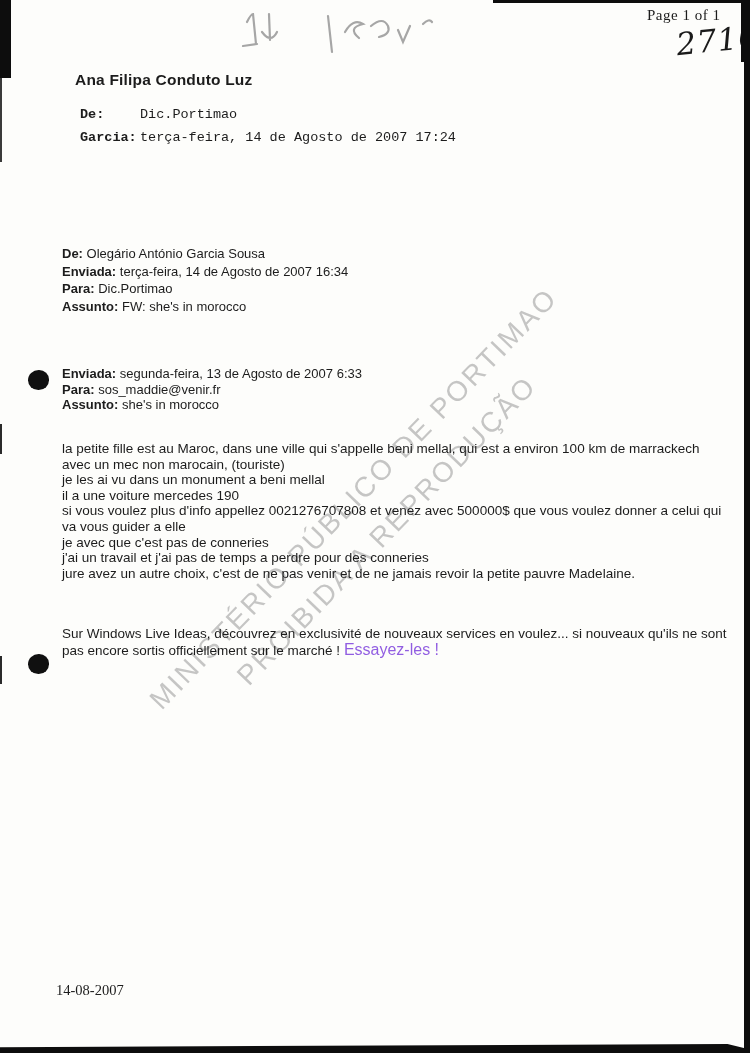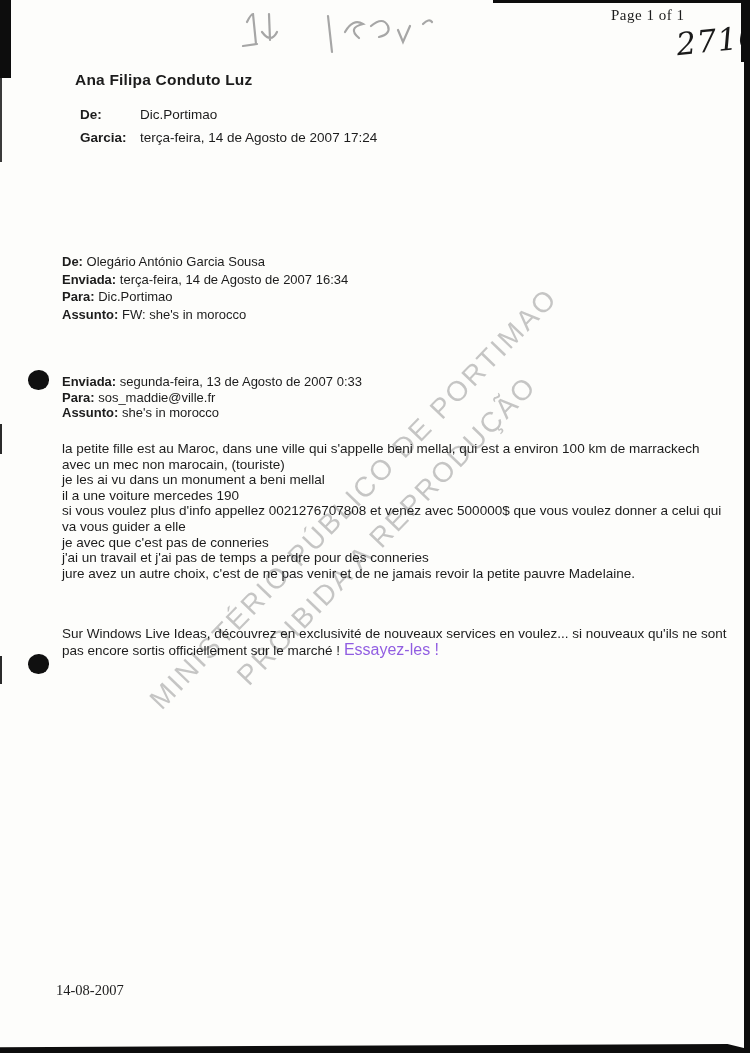--- a/index.html
+++ b/index.html
@@ -7,35 +7,35 @@
     position:relative;width:750px;height:1053px;margin:0 auto;
     background:#fdfdfb;overflow:hidden;
     font-family:"Liberation Sans", sans-serif;color:#1c1c1c;
   }
   .abs{position:absolute;}
   .serif{font-family:"Liberation Serif", serif;}
   
   .edge{background:#0d0d0d;z-index:6;}
   .hole{width:21px;height:20px;background:#101010;border-radius:52% 48% 50% 50%;z-index:6;}
   
-  .page-label{left:611px;top:7px;font-size:15px;letter-spacing:.5px;z-index:3;}
+  .page-label{left:647px;top:7px;font-size:15px;letter-spacing:.5px;z-index:3;}
   .doc-number{
     left:676px;top:22px;font-size:31px;z-index:3;
     font-family:"DejaVu Serif", serif;font-style:italic;
     transform:rotate(-6deg);color:#1a1a1a;letter-spacing:1px;
   }
   .scrawl{left:233px;top:6px;z-index:3;opacity:.75;}
   
   .title{left:75px;top:71px;font-size:15.5px;font-weight:bold;letter-spacing:.2px;z-index:3;}
   
   .hdr-tab{left:80px;top:103px;font-size:13.5px;z-index:3;}
-  .hdr-tab .row{height:23px;line-height:23px;white-space:nowrap;}
+  .hdr-tab .row{height:23px;line-height:23px;white-space:nowrap;font-family:Liberation Mono, monospace;}
   .hdr-tab .lbl{display:inline-block;width:60px;font-weight:bold;}
   
-  .hdr-inline{left:62px;font-size:13px;z-index:3;margin-top:8px;}
+  .hdr-inline{left:62px;font-size:13px;z-index:3;}
   .hdr-inline .row{white-space:nowrap;}
   .hdr-inline .lbl{font-weight:bold;}
   .hdr-mid .row{height:17.5px;line-height:17.5px;}
   .hdr-src .row{height:15.5px;line-height:15.5px;}
   
   .body-text{left:62px;top:441px;width:660px;font-size:13.5px;z-index:3;}
   .body-text .line{height:15.6px;line-height:15.6px;white-space:nowrap;}
   .promo{left:62px;top:626px;width:660px;font-size:13.5px;z-index:3;}
   .promo .line{height:16px;line-height:16px;white-space:nowrap;}
   .faint{color:#6d28d9;opacity:.75;font-size:16px;}
@@ -107,24 +107,24 @@
     <div class="row">
       <span class="lbl">Para:</span> <span>Dic.Portimao</span>
     </div>
     <div class="row">
       <span class="lbl">Assunto:</span> <span>FW: she's in morocco</span>
     </div>
   </div>
 
   <div class="abs hdr-inline hdr-src" style="top:366px;">
     <div class="row">
-      <span class="lbl">Enviada:</span> <span>segunda-feira, 13 de Agosto de 2007 0:33</span>
+      <span class="lbl">Enviada:</span> <span>segunda-feira, 13 de Agosto de 2007 6:33</span>
     </div>
     <div class="row">
-      <span class="lbl">Para:</span> <span>sos_maddie@ville.fr</span>
+      <span class="lbl">Para:</span> <span>sos_maddie@venir.fr</span>
     </div>
     <div class="row">
       <span class="lbl">Assunto:</span> <span>she's in morocco</span>
     </div>
   </div>
 
   <div class="abs body-text">
     <div class="line">la petite fille est au Maroc, dans une ville qui s'appelle beni mellal, qui est a environ 100 km de marrackech</div>
     <div class="line">avec un mec non marocain, (touriste)</div>
     <div class="line">je les ai vu dans un monument a beni mellal</div>

